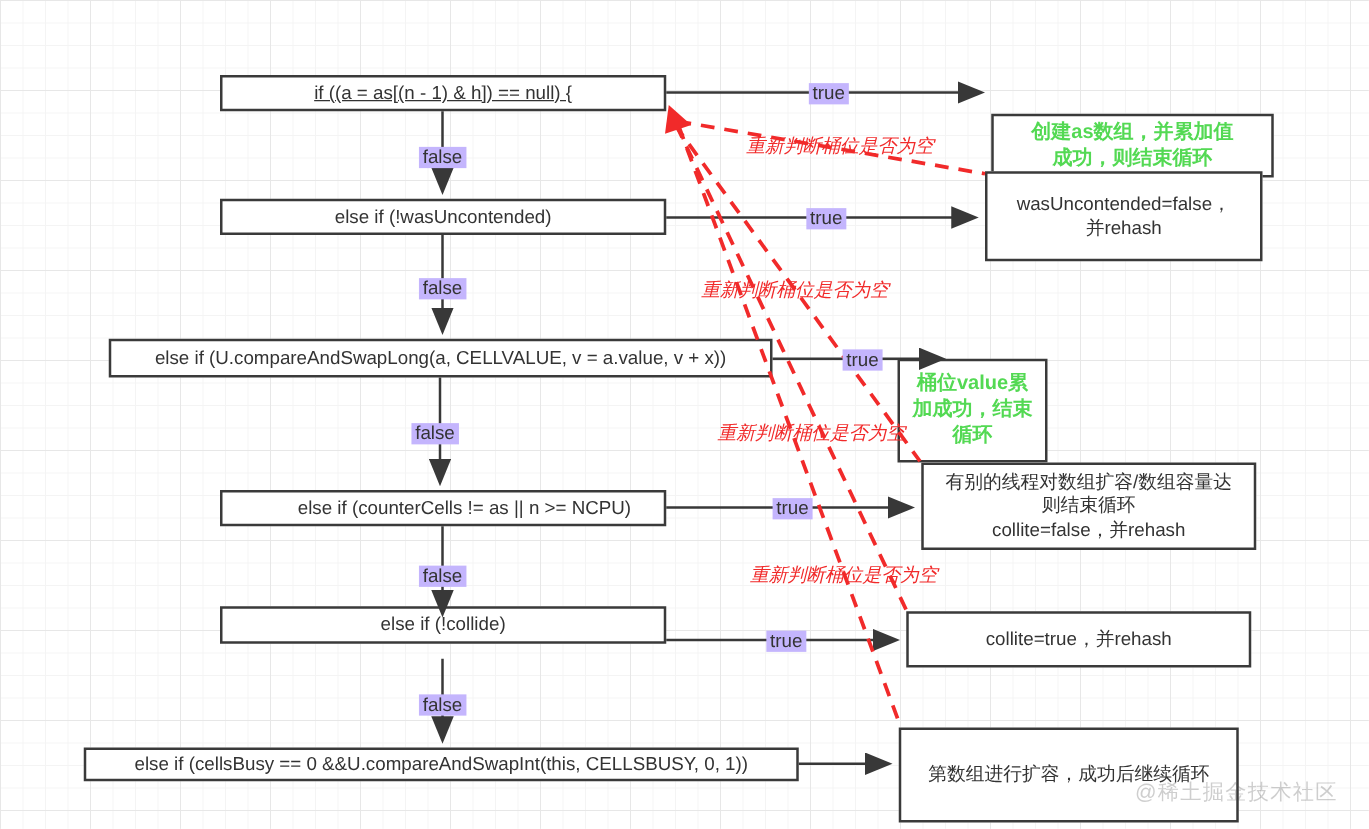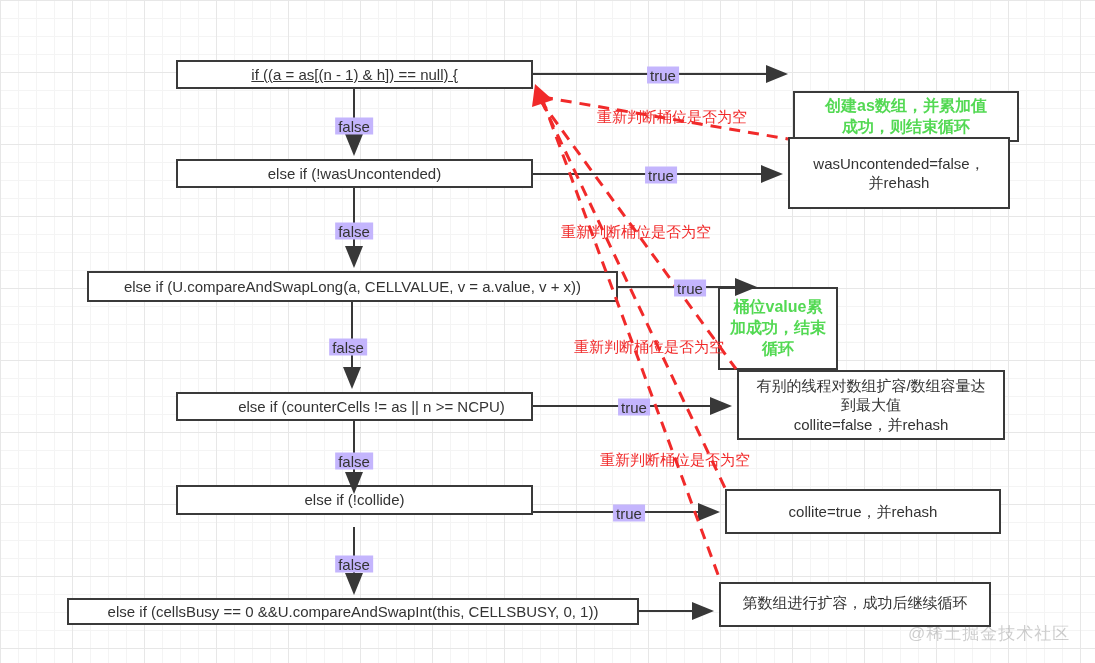--- a/index.html
+++ b/index.html
@@ -21,21 +21,21 @@
     text-align:center;color:#333;font-size:15px;line-height:1.3;
     white-space:pre-line;z-index:1;
   }
   .green{color:#53d953;font-weight:bold;font-size:16px;margin-top:44px;}
   .edge-label{
     position:absolute;transform:translate(-50%,-50%);
     background:#c4b5fd;padding:0 3px;color:#333;font-size:15px;z-index:3;
   }
   .loop-label{
     position:absolute;transform:translate(-50%,-50%);
-    color:#f12a2a;font-size:15px;z-index:3;white-space:nowrap;
+    color:#f12a2a;font-size:15px;z-index:3;white-space:nowrap;font-style:italic;
   }
   svg.wires{position:absolute;left:0;top:0;z-index:2;pointer-events:none;}
   .watermark{
     position:absolute;left:908px;top:622px;z-index:4;
     font-size:17px;color:rgba(80,80,80,0.28);letter-spacing:1px;white-space:nowrap;
   }
 </style>
 </head>
 <body>
 
@@ -47,24 +47,24 @@
 <div class="node" style="left:67px;top:598px;width:572px;height:27px;">else if (cellsBusy == 0 &amp;&amp;U.compareAndSwapInt(this, CELLSBUSY, 0, 1))</div>
 
 <div class="node green" style="left:793px;top:47px;width:226px;height:51px;">创建as数组，并累加值
 成功，则结束循环</div>
 <div class="node" style="left:788px;top:137px;width:222px;height:72px;">wasUncontended=false，
 并rehash</div>
 <div class="node green" style="left:718px;top:243px;width:120px;height:83px;">桶位value累
 加成功，结束
 循环</div>
 <div class="node" style="left:737px;top:370px;width:268px;height:70px;">有别的线程对数组扩容/数组容量达
-到最大值
+则结束循环
 collite=false，并rehash</div>
 <div class="node" style="left:725px;top:489px;width:276px;height:45px;">collite=true，并rehash</div>
-<div class="node" style="left:719px;top:582px;width:272px;height:45px;font-family:Liberation Mono, monospace;">第数组进行扩容，成功后继续循环</div>
+<div class="node" style="left:719px;top:582px;width:272px;height:76px;">第数组进行扩容，成功后继续循环</div>
 
 <svg class="wires" width="1095" height="663">
   <defs>
     <marker id="ah" markerWidth="11" markerHeight="9" refX="9" refY="4.5" orient="auto">
       <path d="M0,0 L11,4.5 L0,9 z" fill="#383838"></path>
     </marker>
   </defs>
 
   <line x1="533" y1="74" x2="784" y2="74" stroke="#383838" stroke-width="2" marker-end="url(#ah)"></line>
   <line x1="533" y1="174" x2="779" y2="174" stroke="#383838" stroke-width="2" marker-end="url(#ah)"></line>

